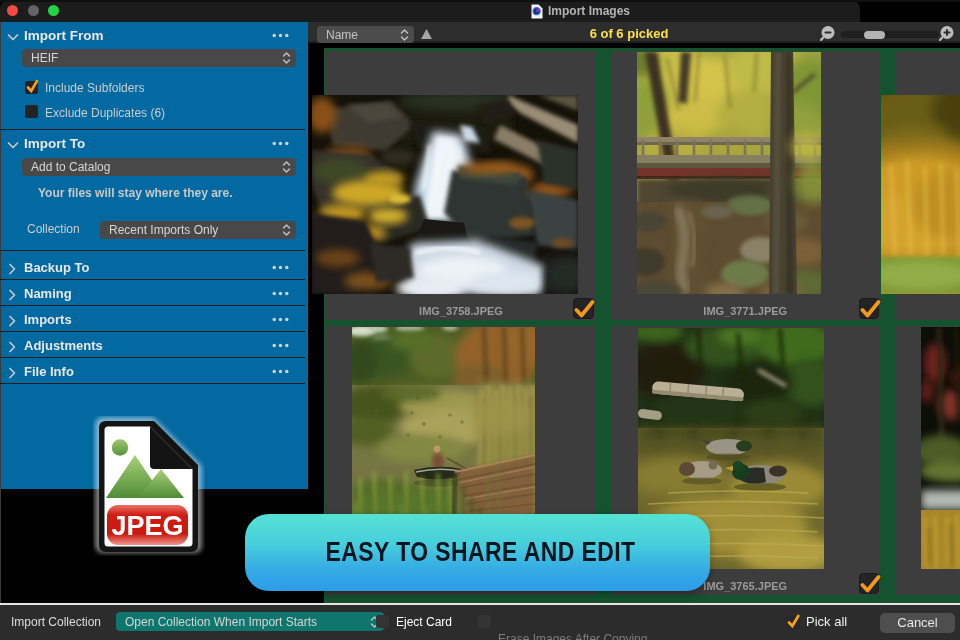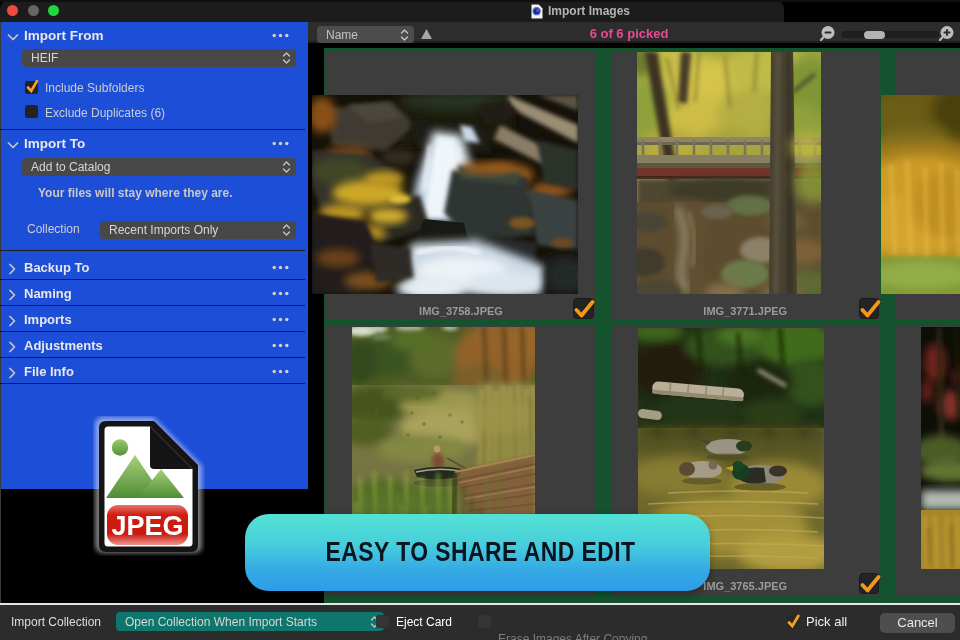--- a/index.html
+++ b/index.html
@@ -2,28 +2,28 @@
 <html><head>
 <meta charset="utf-8">
 <style>
 * { margin:0; padding:0; box-sizing:border-box; }
 html,body { width:960px; height:640px; overflow:hidden; background:#2d2d2d;
   font-family:"Liberation Sans", sans-serif; }
 .abs { position:absolute; }
 #stage { position:relative; width:960px; height:640px; }
 
 
-#titlebar { position:absolute; left:0; top:0; width:784px; height:22px; background:#1c1c1c; border-radius:9px 9px 0 0;text-align:right; }
+#titlebar { position:absolute; left:0; top:0; width:860px; height:22px; background:#1c1c1c; border-radius:9px 9px 0 0;text-align:right; }
 #stage { background:#000; }
 .tl { position:absolute; top:5.1px; width:11.3px; height:11.3px; border-radius:50%; }
 #titlebar .ttl { position:absolute; left:548px; top:0; height:22px; line-height:23px;
   color:#b4b4b4; font-size:12px; font-weight:bold; }
 
 
-#sidebar { position:absolute; left:0; top:22px; width:308px; height:467px; background:#1d4ed8; }
+#sidebar { position:absolute; left:0; top:22px; width:308px; height:467px; background:#0369a1; }
 .phead { position:absolute; left:0; width:300px; height:26px; }
 .phead .pt { position:absolute; left:24px; top:5px; color:#e8e8e8; font-size:13px; font-weight:bold; }
 .sep { position:absolute; left:0; width:305px; height:1px; background:#1e1e1e; }
 .dd { position:absolute; background:#484848; border-radius:4px; color:#d6d6d6; font-size:12px; }
 .dd .lbl { position:absolute; left:9px; top:50%; transform:translateY(-50%); white-space:nowrap; }
 .dd .ud { position:absolute; right:5px; top:50%; transform:translateY(-50%); width:9px; }
 .cb { position:absolute; width:13px; height:13px; background:#232323; border-radius:2.5px; }
 .sbtext { position:absolute; color:#cdcdcd; font-size:12px; }
 
 
@@ -213,21 +213,21 @@
   <div id="toolbar">
     <div class="dd" style="left:9px; top:4px; width:97px; height:17px; background:#4c4c4c;">
       <span class="lbl" style="color:#c2c2c2;">Name</span>
       <svg class="ud" height="12" viewBox="0 0 9 12">
           <path d="M1.5 4 L4.5 1 L7.5 4 M1.5 8 L4.5 11 L7.5 8" stroke="#c4c4c4" stroke-width="1.4" fill="none" stroke-linecap="round" stroke-linejoin="round"></path>
         </svg>
     </div>
     <svg class="abs" style="left:113px; top:7px;" width="11" height="10" viewBox="0 0 11 10">
         <path d="M5.5 0 L11 10 H0 Z" fill="#a5a5a5"></path>
       </svg>
-    <div class="abs" style="left:240px; top:4px; width:162px; text-align:center; color:#ec4899; font-size:13px; font-weight:bold;">6 of 6 picked</div>
+    <div class="abs" style="left:240px; top:4px; width:162px; text-align:center; color:#fde047; font-size:13px; font-weight:bold;">6 of 6 picked</div>
 
     <svg class="abs" style="left:511px; top:3px;" width="17" height="17" viewBox="0 0 17 17">
       <circle cx="9" cy="7.5" r="6.5" fill="#bdbdbd"></circle>
       <rect x="5.5" y="6.6" width="7" height="1.9" rx="0.9" fill="#2d2d2d"></rect>
       <path d="M4.2 12.5 L2 15" stroke="#bdbdbd" stroke-width="2.2" stroke-linecap="round"></path>
     </svg>
     <div class="abs" style="left:533px; top:9px; width:98px; height:7px; background:#1f1f1f; border-radius:4px;"></div>
     <div class="abs" style="left:556px; top:8.5px; width:21px; height:8px; background:#b3b3b3; border-radius:4px;"></div>
     <svg class="abs" style="left:630px; top:3px;" width="17" height="17" viewBox="0 0 17 17">
       <circle cx="9" cy="7.5" r="6.5" fill="#bdbdbd"></circle>

